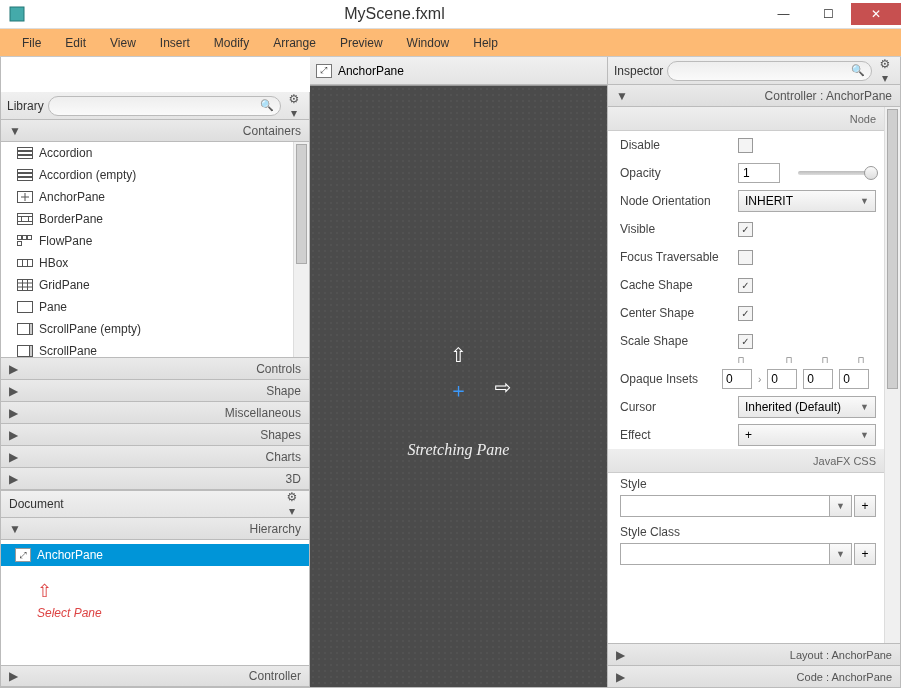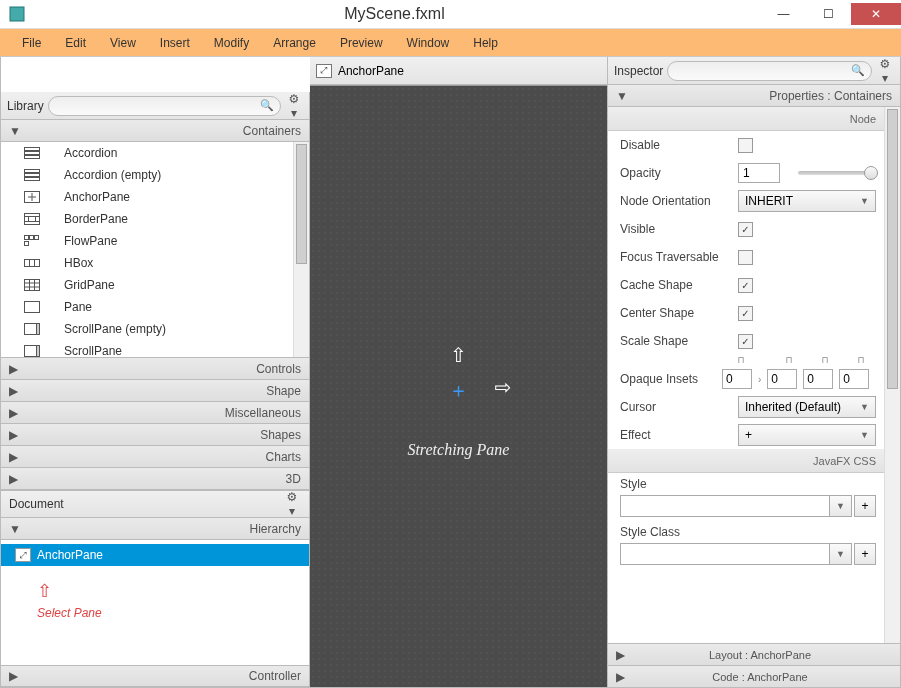--- a/index.html
+++ b/index.html
@@ -23,21 +23,21 @@
 .panel-header .label { font-size: 12px; color: #333; }
 .panel-header .search { flex:1; margin: 0 4px; height: 20px; border: 1px solid #bbb; border-radius: 10px; background: linear-gradient(#eee,#fafafa); position: relative; }
 .panel-header .search .sicon { position:absolute; right:6px; top:2px; color:#666; font-size:11px;}
 .panel-header .gear { width: 18px; text-align:center; color:#555; }
 
 .section-bar { height: 22px; background: linear-gradient(#eaeaea,#dedede); border-bottom: 1px solid #bbb; display:flex; align-items:center; padding: 0 8px; color:#555; font-size:11px; }
 .section-bar .arrow { width: 12px; }
 .section-bar .lbl { flex:1; text-align:right; }
 
 .list-area { position:relative; height: 216px; overflow:hidden; border-bottom:1px solid #bbb; background:#fff;}
-.list-area .item { height:22px; display:flex; align-items:center; padding:0 23px; gap:24px; color:#333; }
+.list-area .item { height:22px; display:flex; align-items:center; padding:0 16px; gap:6px; color:#333; }
 .list-area .item .ic { width:16px; height:14px; display:flex; align-items:center; justify-content:center; }
 .list-area .scrollbar { position:absolute; right:0; top:0; bottom:0; width:16px; background:#f0f0f0; border-left:1px solid #ddd;}
 .list-area .scrollbar .thumb { position:absolute; left:2px; right:2px; top:2px; height:120px; background:#cfcfcf; border:1px solid #aaa;}
 
 .collapsed-sections .section-bar { border-top: none; }
 
 .doc-header { height: 28px; background: linear-gradient(#f0f0f0,#e4e4e4); border-top:1px solid #bbb; border-bottom:1px solid #bbb; display:flex; align-items:center; padding:0 8px;}
 .doc-header .label{ flex:1; color:#333;}
 .doc-header .gear { width:18px; text-align:center; color:#555;}
 
@@ -83,21 +83,21 @@
 
 .style-row { padding:4px 24px 4px 12px; }
 .style-row .plabel{ color:#444; margin-bottom:4px; display:block;}
 .style-row .field-combo{ display:flex; gap:0;}
 .style-row .tf{ flex:1; height:22px; border:1px solid #aaa; background:#fff;}
 .style-row .dd{ width:22px; height:22px; border:1px solid #aaa; border-left:none; background:linear-gradient(#fafafa,#e8e8e8); display:flex; align-items:center; justify-content:center; font-size:9px; color:#666;}
 .style-row .plus{ width:22px; height:22px; border:1px solid #aaa; background:linear-gradient(#fafafa,#e8e8e8); display:flex; align-items:center; justify-content:center; margin-left:2px;}
 
 .right-bottom-bar { height:22px; background:linear-gradient(#eaeaea,#dedede); border-top:1px solid #bbb; display:flex; align-items:center; padding:0 8px;}
 .right-bottom-bar .arrow{ width:12px; color:#555;}
-.right-bottom-bar .lbl{ flex:1; text-align:center; color:#555; font-size:11px;}
+.right-bottom-bar .lbl{ flex:1; text-align:right; color:#555; font-size:11px;}
 
 svg.icon-container { stroke:#555; fill:none; }
 </style>
 </head>
 <body>
 
 <div class="titlebar">
   <div class="icon-box">
     <svg width="16" height="16">
         <rect x="1" y="1" width="14" height="14" fill="#4aa" stroke="#277"></rect>
@@ -306,21 +306,21 @@
   <div class="right">
     <div class="panel-header">
       <span class="label">Inspector</span>
       <div class="search">
           <span class="sicon">🔍</span>
         </div>
       <span class="gear">⚙ ▾</span>
     </div>
     <div class="section-bar">
       <span class="arrow">▼</span>
-      <span class="lbl">Properties : Containers</span>
+      <span class="lbl">Controller : AnchorPane</span>
     </div>
     <div class="insp-body">
       <div class="subheader">Node</div>
 
       <div class="prop-row">
         <span class="plabel">Disable</span>
         <div class="check"></div>
       </div>
       <div class="prop-row">
         <span class="plabel">Opacity</span>

